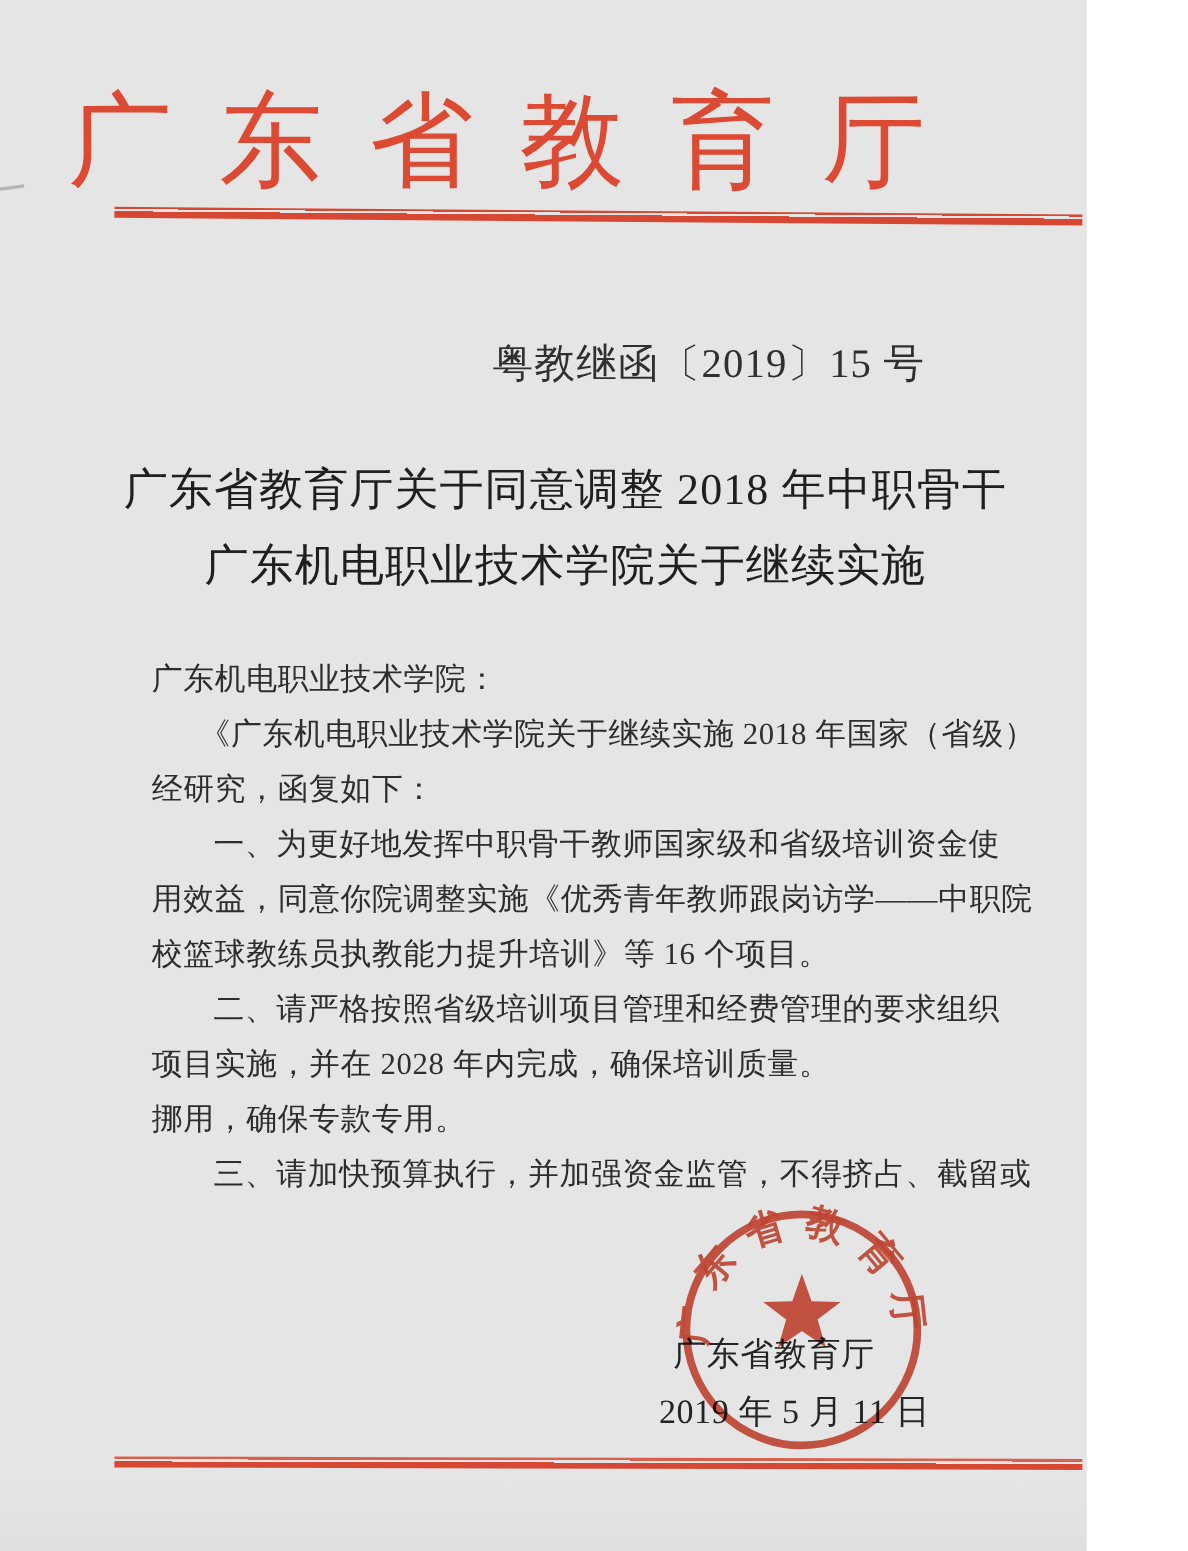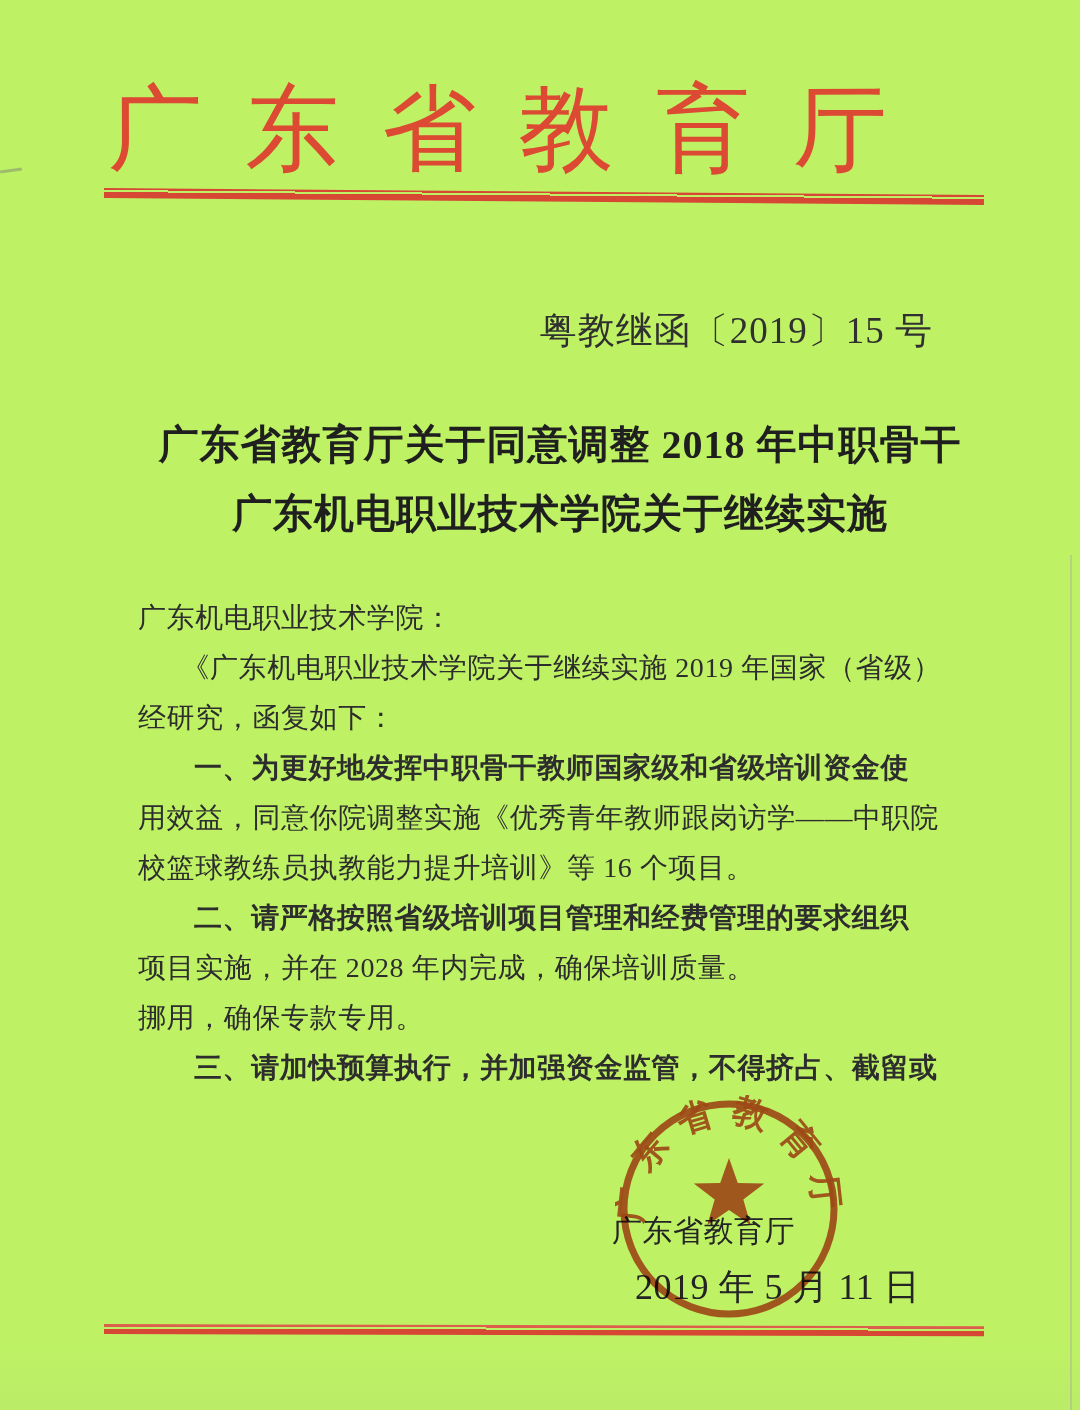--- a/index.html
+++ b/index.html
@@ -1,19 +1,19 @@
 <!DOCTYPE html>
 <html><head>
 <meta charset="utf-8">
 <style>
   html,body{margin:0;padding:0;background:#ffffff;}
   .page{
     position:relative;
-    width:1080px;height:1410px;
-    background:#bef264;
+    width:988px;height:1410px;
+    background:#e5e5e5;
     overflow:hidden;
     font-family:"Liberation Serif","DejaVu Serif",serif;
     color:#2d2d2d;
   }
   
   .agency-name{
     position:absolute;top:82px;left:0;right:0;
     text-align:center;
     font-size:94px;line-height:1;
     letter-spacing:43px;
@@ -38,42 +38,42 @@
   
   .doc-number{
     position:absolute;top:306px;right:147px;
     font-size:37px;letter-spacing:1px;
     color:#303030;
   }
   
   .doc-title{
     position:absolute;top:410px;left:0;right:0;
     text-align:center;
-    font-size:40px;font-weight:bold;
+    font-size:40px;font-weight:normal;
     line-height:69px;letter-spacing:1px;
     color:#1f1f1f;
     padding-left:40px;
   }
   
   .body-text{
     position:absolute;top:593px;left:138px;width:832px;
     font-size:28px;letter-spacing:0.6px;
     color:#2d2d2d;
   }
   .body-text .line{height:50px;line-height:50px;white-space:nowrap;}
-  .line.ind{text-indent:2em;font-weight:bold;}
+  .line.ind{text-indent:2em;}
   .line.ind-b{text-indent:1.55em;}
   
   .sig-agency{
     position:absolute;top:1211px;left:612px;
     font-size:30px;letter-spacing:0.5px;color:#242424;z-index:1;
   }
   .sig-date{
     position:absolute;top:1263px;left:599px;
-    font-size:36px;letter-spacing:0.5px;color:#242424;z-index:1;margin-left:36px;
+    font-size:31px;letter-spacing:0.5px;color:#242424;z-index:1;
   }
   
   .seal{
     position:absolute;left:615px;top:1095px;width:228px;height:228px;
     z-index:2;
     mix-blend-mode:multiply;
     opacity:0.9;
   }
   .seal text{
     font-family:"Liberation Serif","DejaVu Serif",serif;
@@ -104,21 +104,21 @@
 
   <div class="doc-number">粤教继函〔2019〕15 号</div>
 
   <div class="doc-title">
     <div>广东省教育厅关于同意调整 2018 年中职骨干</div>
     <div>广东机电职业技术学院关于继续实施</div>
   </div>
 
   <div class="body-text">
     <div class="line">广东机电职业技术学院：</div>
-    <div class="line ind-b">《广东机电职业技术学院关于继续实施 2019 年国家（省级）</div>
+    <div class="line ind-b">《广东机电职业技术学院关于继续实施 2018 年国家（省级）</div>
     <div class="line">经研究，函复如下：</div>
     <div class="line ind">一、为更好地发挥中职骨干教师国家级和省级培训资金使</div>
     <div class="line">用效益，同意你院调整实施《优秀青年教师跟岗访学——中职院</div>
     <div class="line">校篮球教练员执教能力提升培训》等 16 个项目。</div>
     <div class="line ind">二、请严格按照省级培训项目管理和经费管理的要求组织</div>
     <div class="line">项目实施，并在 2028 年内完成，确保培训质量。</div>
     <div class="line">挪用，确保专款专用。</div>
     <div class="line ind">三、请加快预算执行，并加强资金监管，不得挤占、截留或</div>
   </div>
 

